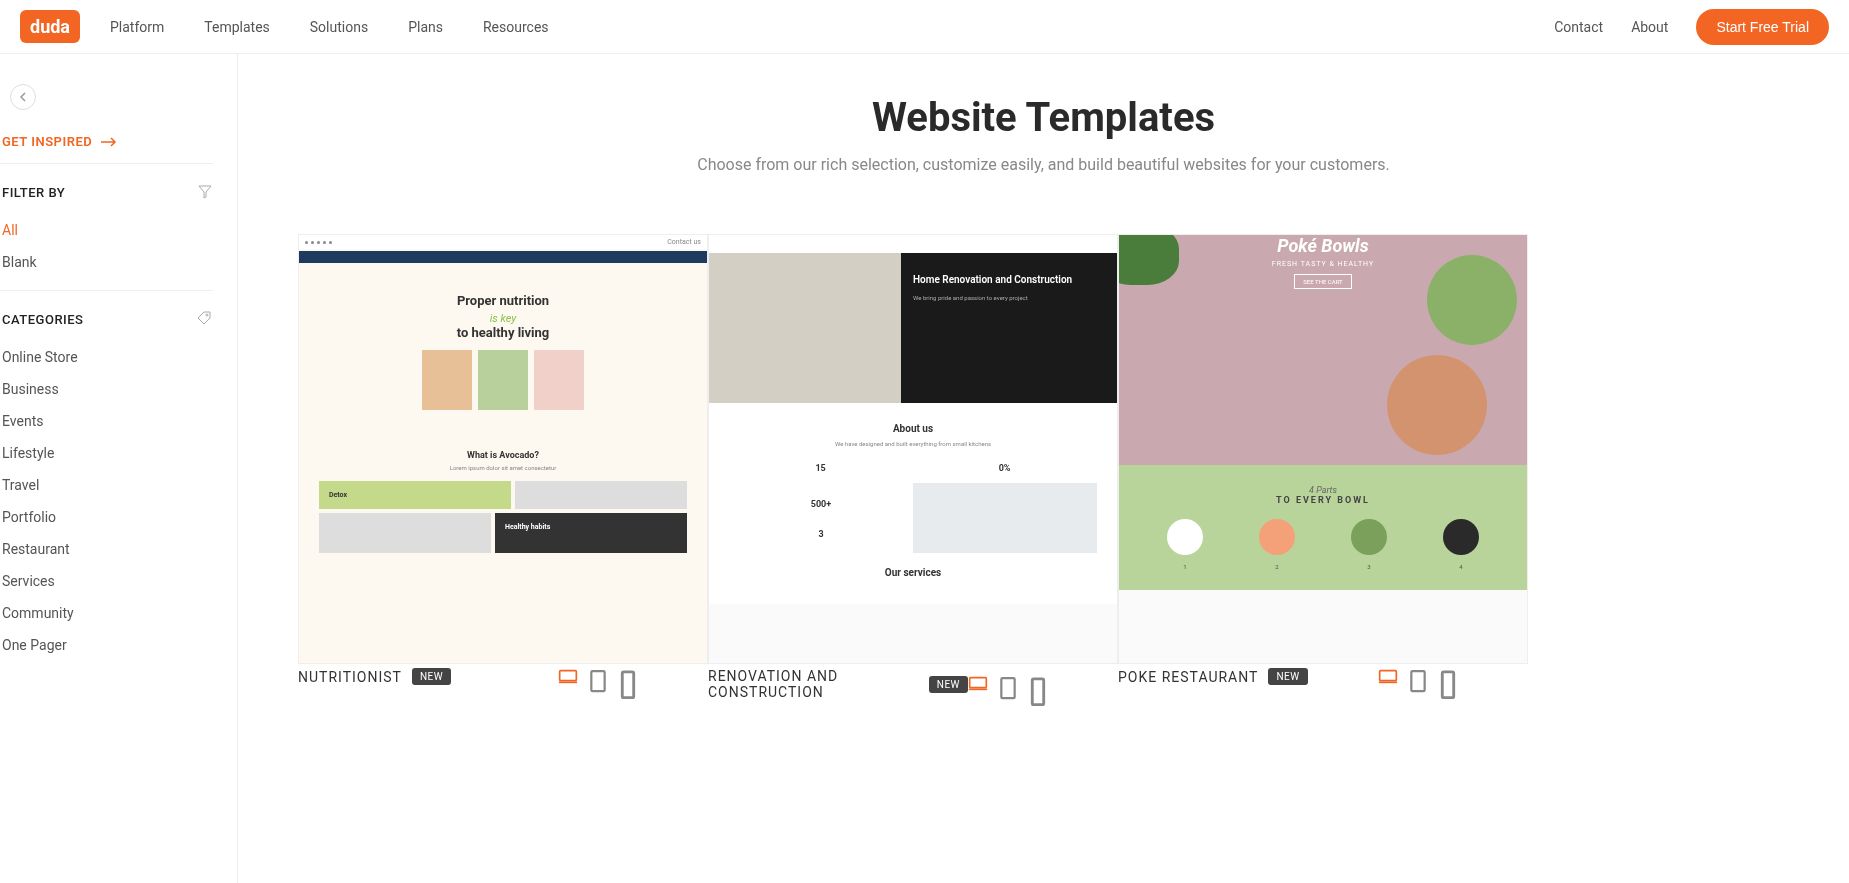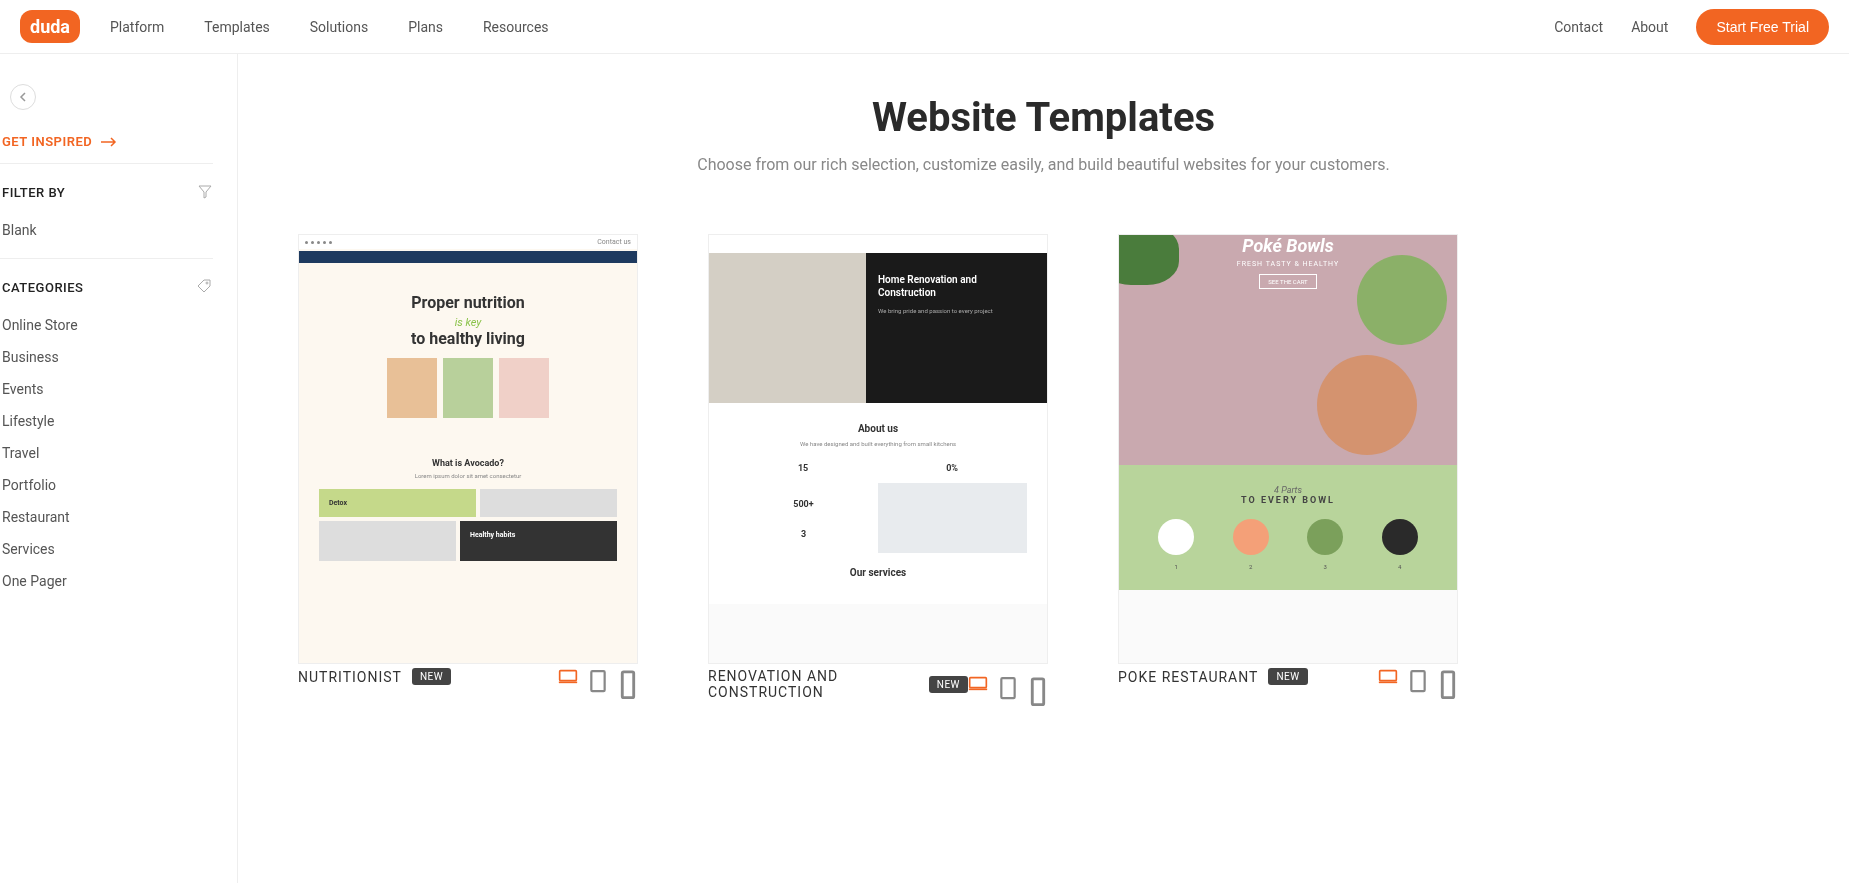--- a/index.html
+++ b/index.html
@@ -1,55 +1,55 @@
 <!DOCTYPE html>
 <html><head>
 <meta charset="utf-8">
 <style>
 *{margin:0;padding:0;box-sizing:border-box}
 body{font-family:-apple-system,BlinkMacSystemFont,"Segoe UI",Roboto,sans-serif;background:#fff;color:#333}
 .header{display:flex;align-items:center;padding:0 20px;height:54px;border-bottom:1px solid #eee}
-.logo{background:#f26522;color:#fff;padding:6px 10px;font-weight:700;font-size:18px;border-radius:12px;margin-right:30px}
+.logo{background:#f26522;color:#fff;padding:6px 10px;font-weight:700;font-size:18px;border-radius:6px;margin-right:30px}
 .nav{display:flex;gap:40px;flex:1}
 .nav a{color:#555;text-decoration:none;font-size:14px;cursor:pointer}
 .right-nav{display:flex;align-items:center;gap:28px}
 .right-nav a{color:#555;text-decoration:none;font-size:14px;cursor:pointer}
 .cta{background:#f26522;color:#fff;border:none;padding:10px 20px;border-radius:20px;font-size:14px;cursor:pointer}
 .container{display:flex}
 .sidebar{width:238px;border-right:1px solid #eee;padding:20px 0;min-height:calc(100vh - 54px)}
 .back-btn{width:26px;height:26px;border:1px solid #ddd;border-radius:50%;margin:10px 0 24px 10px;display:flex;align-items:center;justify-content:center;cursor:pointer;color:#999;font-size:14px}
 .inspire{color:#f26522;font-size:13px;font-weight:600;letter-spacing:.5px;padding:0 0 14px 2px;border-bottom:1px solid #eee;display:flex;align-items:center;gap:8px;margin:0 24px 0 0}
 .section-head{display:flex;justify-content:space-between;align-items:center;padding:20px 24px 14px 2px;font-size:13px;font-weight:500;letter-spacing:.5px;color:#222;margin-right:0}
 .section-head svg{width:16px;height:16px;stroke:#aaa;fill:none}
 .filter-item{padding:8px 2px;font-size:14px;color:#555;cursor:pointer}
 .filter-item.active{color:#f26522}
 .filter-group{border-bottom:1px solid #eee;padding-bottom:12px;margin-right:24px}
 .categories-group{margin-right:24px}
 .main{flex:1;padding:40px 60px}
 .page-title{font-size:40px;font-weight:700;text-align:center;color:#2a2a2a;margin-bottom:14px}
 .page-sub{text-align:center;color:#888;font-size:16px;margin-bottom:60px}
 .grid{display:flex;gap:70px;flex-wrap:wrap}
 .card{width:340px}
-.preview{width:340px;height:430px;border:1px solid #eee;background:#fafafa;cursor:pointer;overflow:hidden;position:relative}
+.preview{width:410px;height:430px;border:1px solid #eee;background:#fafafa;cursor:pointer;overflow:hidden;position:relative}
 .card-foot{display:flex;align-items:center;justify-content:space-between;margin-top:4px}
 .card-left{display:flex;align-items:center;gap:10px}
 .tname{font-size:14px;letter-spacing:1px;color:#333;text-transform:uppercase}
 .badge{background:#444;color:#fff;font-size:10px;padding:3px 8px;border-radius:3px;letter-spacing:.5px}
 .devices{display:flex;gap:10px;align-items:center}
 .dev{width:20px;height:16px;cursor:pointer}
 .dev svg{stroke:#888;fill:none;stroke-width:2}
 .dev.active svg{stroke:#f26522}
 
 .pv-nutri{background:#fdf8f0}
 .mini-bar{height:14px;background:#fff;display:flex;justify-content:space-between;padding:3px 6px;align-items:center}
 .mini-dot{display:flex;gap:3px}
 .mini-dot span{width:3px;height:3px;background:#888;border-radius:50%}
 .mini-nav{height:12px;background:#1e3a5f;margin-top:2px}
 .mini-hero{padding:30px 20px;text-align:center}
-.mini-hero h4{font-size:16px;color:#333;margin-bottom:4px}
+.mini-hero h4{font-size:13px;color:#333;margin-bottom:4px}
 .mini-hero .key{color:#8bc34a;font-style:italic;font-size:11px}
 .mini-imgs{display:flex;gap:6px;justify-content:center;margin-top:10px}
 .mini-imgs div{width:50px;height:60px;background:#ddd}
 .reno-top{background:#fff;height:18px}
 .reno-hero{display:flex;height:150px}
 .reno-hero .img{flex:1;background:#d4cfc5}
 .reno-hero .txt{flex:1;background:#1a1a1a;color:#fff;padding:20px 12px;font-size:9px}
 .reno-about{background:#fff;padding:20px;text-align:center;color:#333}
 .reno-about h5{font-size:10px;margin-bottom:6px}
 .reno-stats{display:flex;justify-content:space-around;margin-top:16px;font-size:9px}
@@ -93,37 +93,39 @@
           <path d="M1 5h14M11 1l4 4-4 4" stroke="#f26522" fill="none" stroke-width="1.5"></path>
         </svg>
     </div>
     <div class="section-head">
       <span>FILTER BY</span>
       <svg viewBox="0 0 16 16">
           <path d="M2 2h12l-5 6v5l-2 1V8L2 2z"></path>
         </svg>
     </div>
     <div class="filter-group">
+      <div class="filter-item active">All</div>
       <div class="filter-item">Blank</div>
     </div>
     <div class="section-head">
       <span>CATEGORIES</span>
       <svg viewBox="0 0 16 16">
           <path d="M1 7l6-6h6v6l-6 6-6-6z M10 5a1 1 0 100-2 1 1 0 000 2z"></path>
         </svg>
     </div>
     <div class="categories-group">
       <div class="filter-item">Online Store</div>
       <div class="filter-item">Business</div>
       <div class="filter-item">Events</div>
       <div class="filter-item">Lifestyle</div>
       <div class="filter-item">Travel</div>
       <div class="filter-item">Portfolio</div>
       <div class="filter-item">Restaurant</div>
       <div class="filter-item">Services</div>
+      <div class="filter-item">Community</div>
       <div class="filter-item">One Pager</div>
     </div>
   </aside>
 
   <main class="main">
     <h1 class="page-title">Website Templates</h1>
     <p class="page-sub">Choose from our rich selection, customize easily, and build beautiful websites for your customers.</p>
 
     <div class="grid">
 

